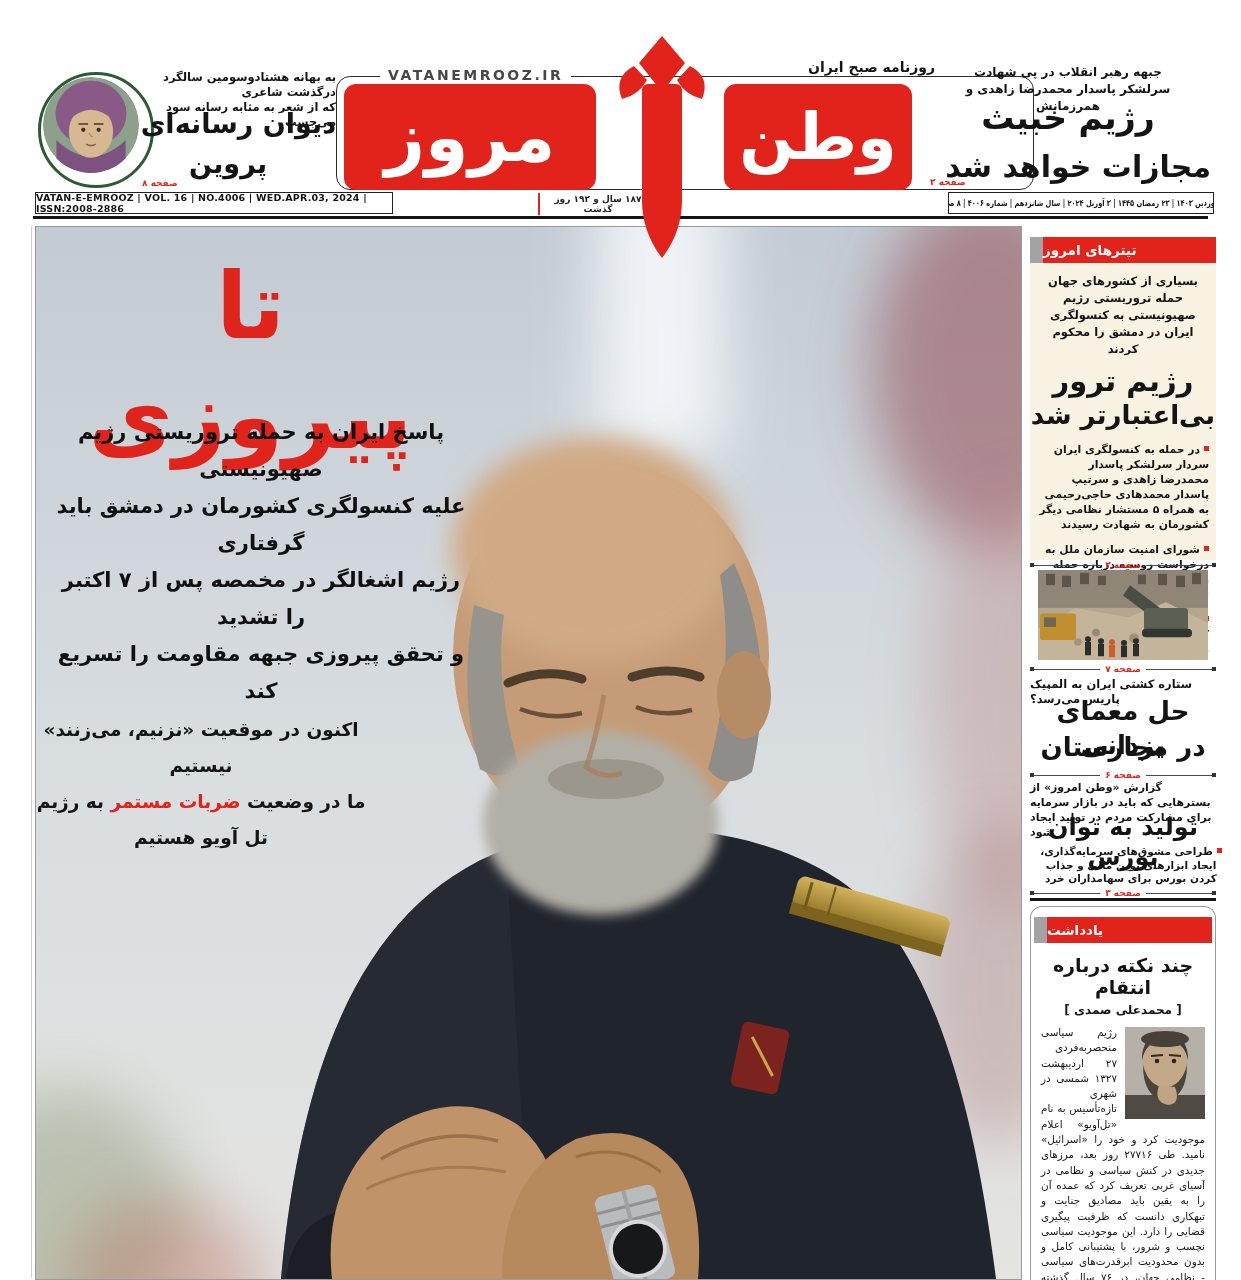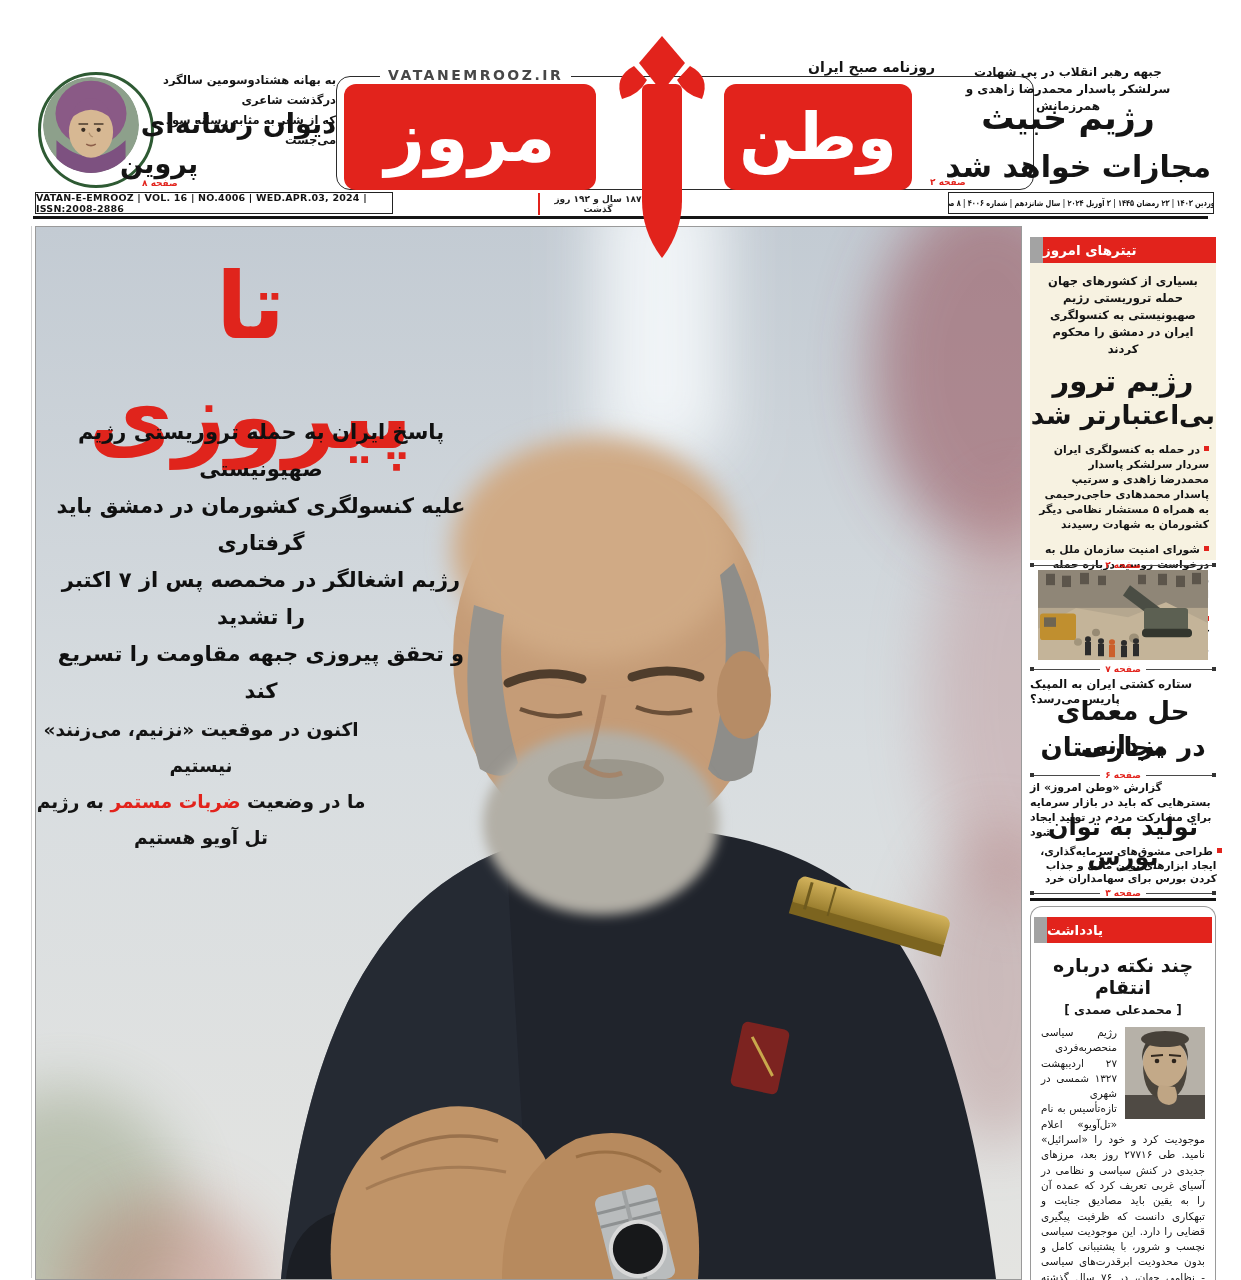--- a/index.html
+++ b/index.html
@@ -8,23 +8,23 @@
   .abs{position:absolute;}
   .b{font-weight:bold;}
   .ctr{text-align:center;}
   .rt{text-align:right;}
   .red{color:#e2231c;}
 
   
   .parvin-wrap{left:38px;top:72px;width:106px;height:106px;border-radius:50%;
                border:3px solid #2e5a33;background:#fff;padding:2px;overflow:hidden;}
   .parvin-wrap svg{border-radius:50%;display:block;}
-  .parvin-kicker{left:148px;top:70px;width:188px;font-size:11.5px;line-height:20px;}
+  .parvin-kicker{left:148px;top:70px;width:188px;font-size:11.5px;line-height:15px;}
   .parvin-title1{left:120px;top:106px;width:216px;font-size:27px;line-height:36px;}
-  .parvin-title2{left:120px;top:146px;width:216px;font-size:27px;line-height:36px;text-align:left;}
+  .parvin-title2{left:120px;top:146px;width:216px;font-size:27px;line-height:36px;text-align:center;}
   .parvin-pageref{left:142px;top:178px;font-size:9px;}
 
   .mast-frame{left:336px;top:76px;width:696px;height:112px;border:1.5px solid #2b2b2b;border-radius:14px;}
   .website{left:380px;top:67px;background:#fff;padding:0 8px;font-size:14px;letter-spacing:2.5px;color:#474747;}
   .tagline{left:798px;top:59px;background:#fff;padding:0 10px;font-size:14px;}
 
   .logo-box{background:#e2231c;border-radius:12px;color:#fff;display:flex;align-items:center;
             justify-content:center;line-height:1;z-index:4;}
   .logo-left{left:344px;top:84px;width:252px;height:106px;font-size:70px;font-weight:bold;}
   .logo-right{left:724px;top:84px;width:188px;height:106px;font-size:64px;font-weight:bold;}

